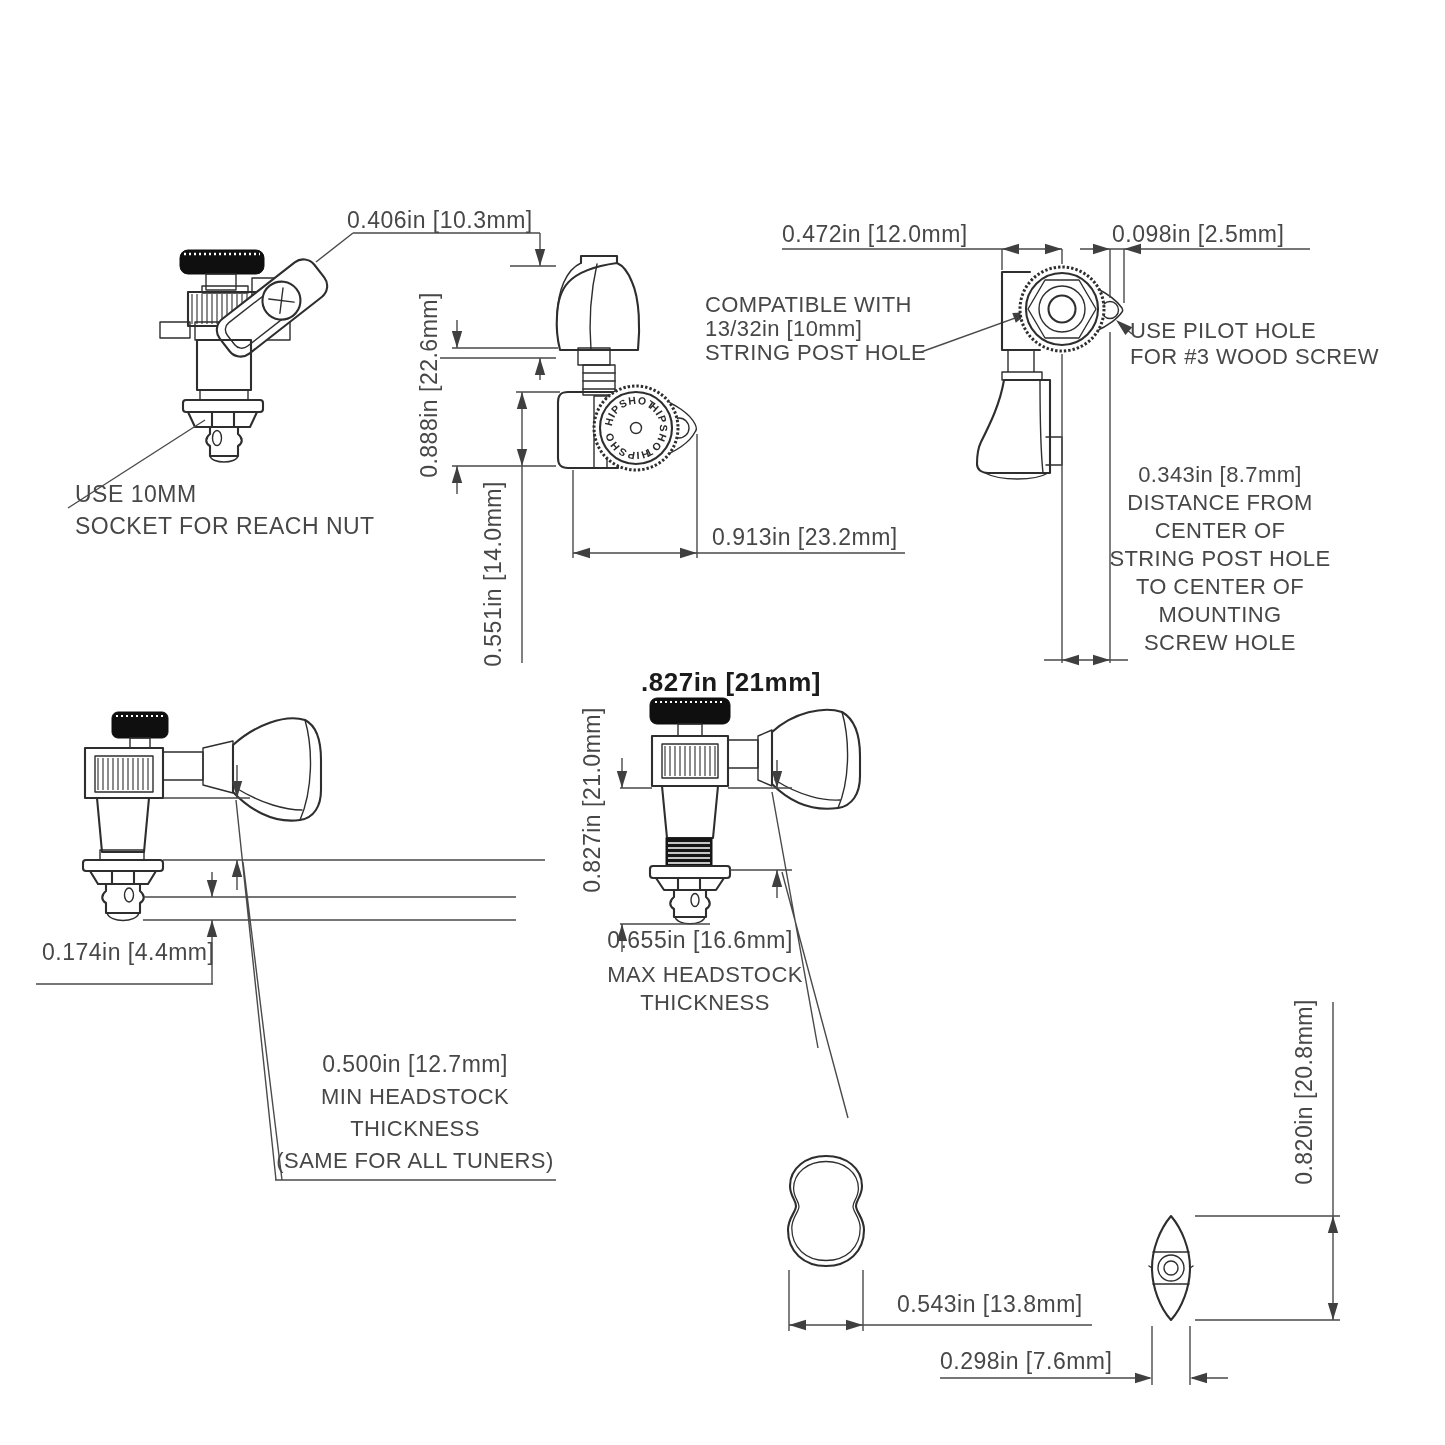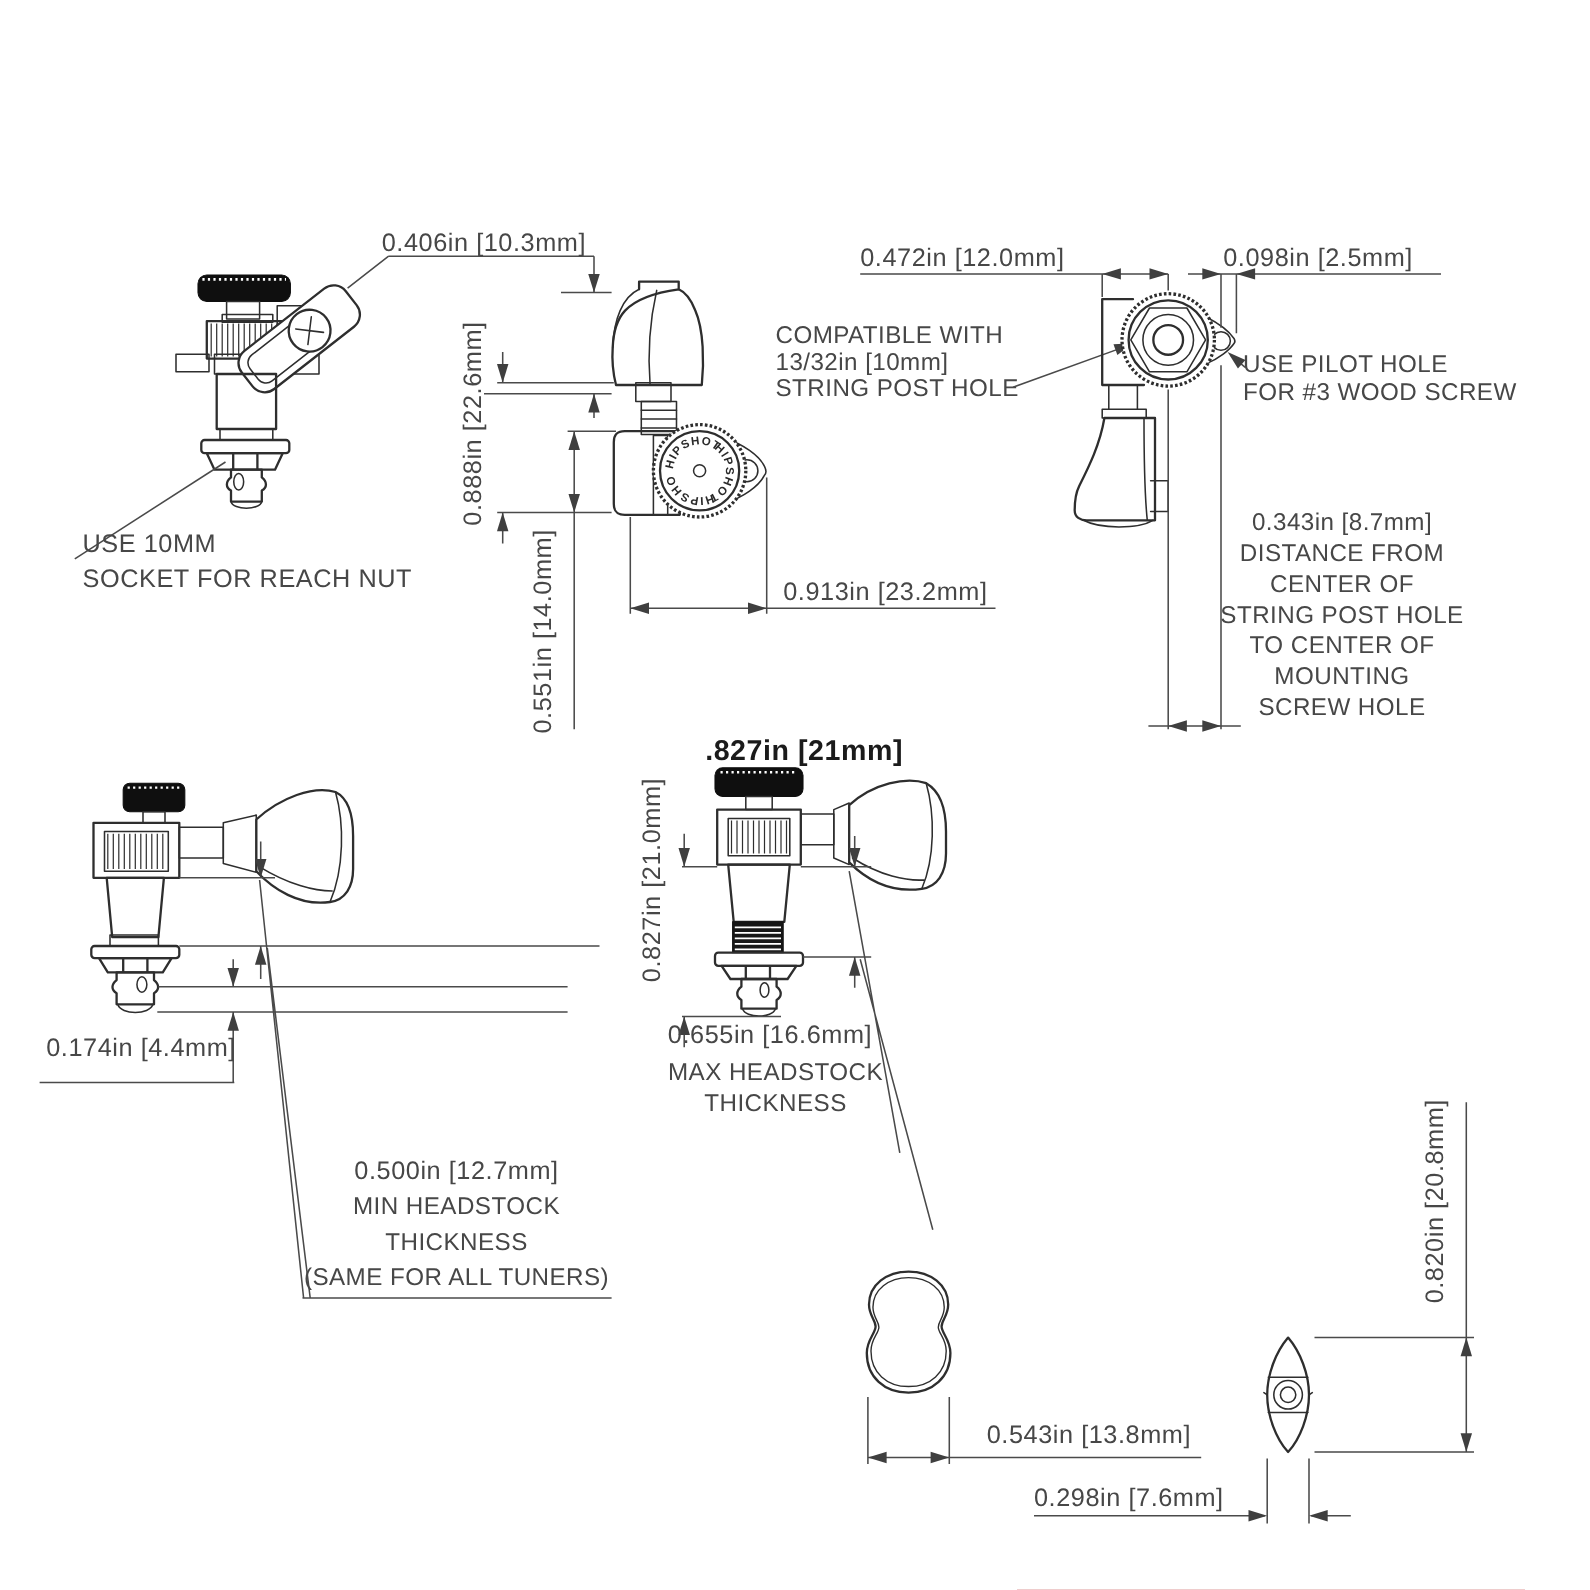--- a/index.html
+++ b/index.html
@@ -1,16 +1,16 @@
 <!DOCTYPE html>
 <html><head>
 <meta charset="utf-8">
 <style>
   html,body{margin:0;padding:0;background:#ffffff;}
-  .stage{position:relative;width:1445px;height:1445px;background:#b91c1c;overflow:hidden;}
+  .stage{position:relative;width:1445px;height:1445px;background:#a21caf;overflow:hidden;}
   svg{position:absolute;left:0;top:0;}
   svg text{font-family:"Liberation Sans",sans-serif;}
   .t23{font-size:23px;letter-spacing:.5px;fill:#474747;}
   .t22{font-size:22px;letter-spacing:.4px;fill:#474747;}
   .t27b{font-size:26px;font-weight:bold;letter-spacing:.5px;fill:#1b1b1b;}
   .ring{font-size:10.5px;font-weight:bold;letter-spacing:1px;fill:#2a2a2a;}
   .o{fill:none;stroke:#2e2e2e;stroke-width:2.1;stroke-linejoin:round;stroke-linecap:round;}
   .o1{fill:none;stroke:#2e2e2e;stroke-width:1.4;stroke-linejoin:round;stroke-linecap:round;}
   .hatch{fill:none;stroke:#2e2e2e;stroke-width:1.1;}
   .d{fill:none;stroke:#4a4a4a;stroke-width:1.4;}

